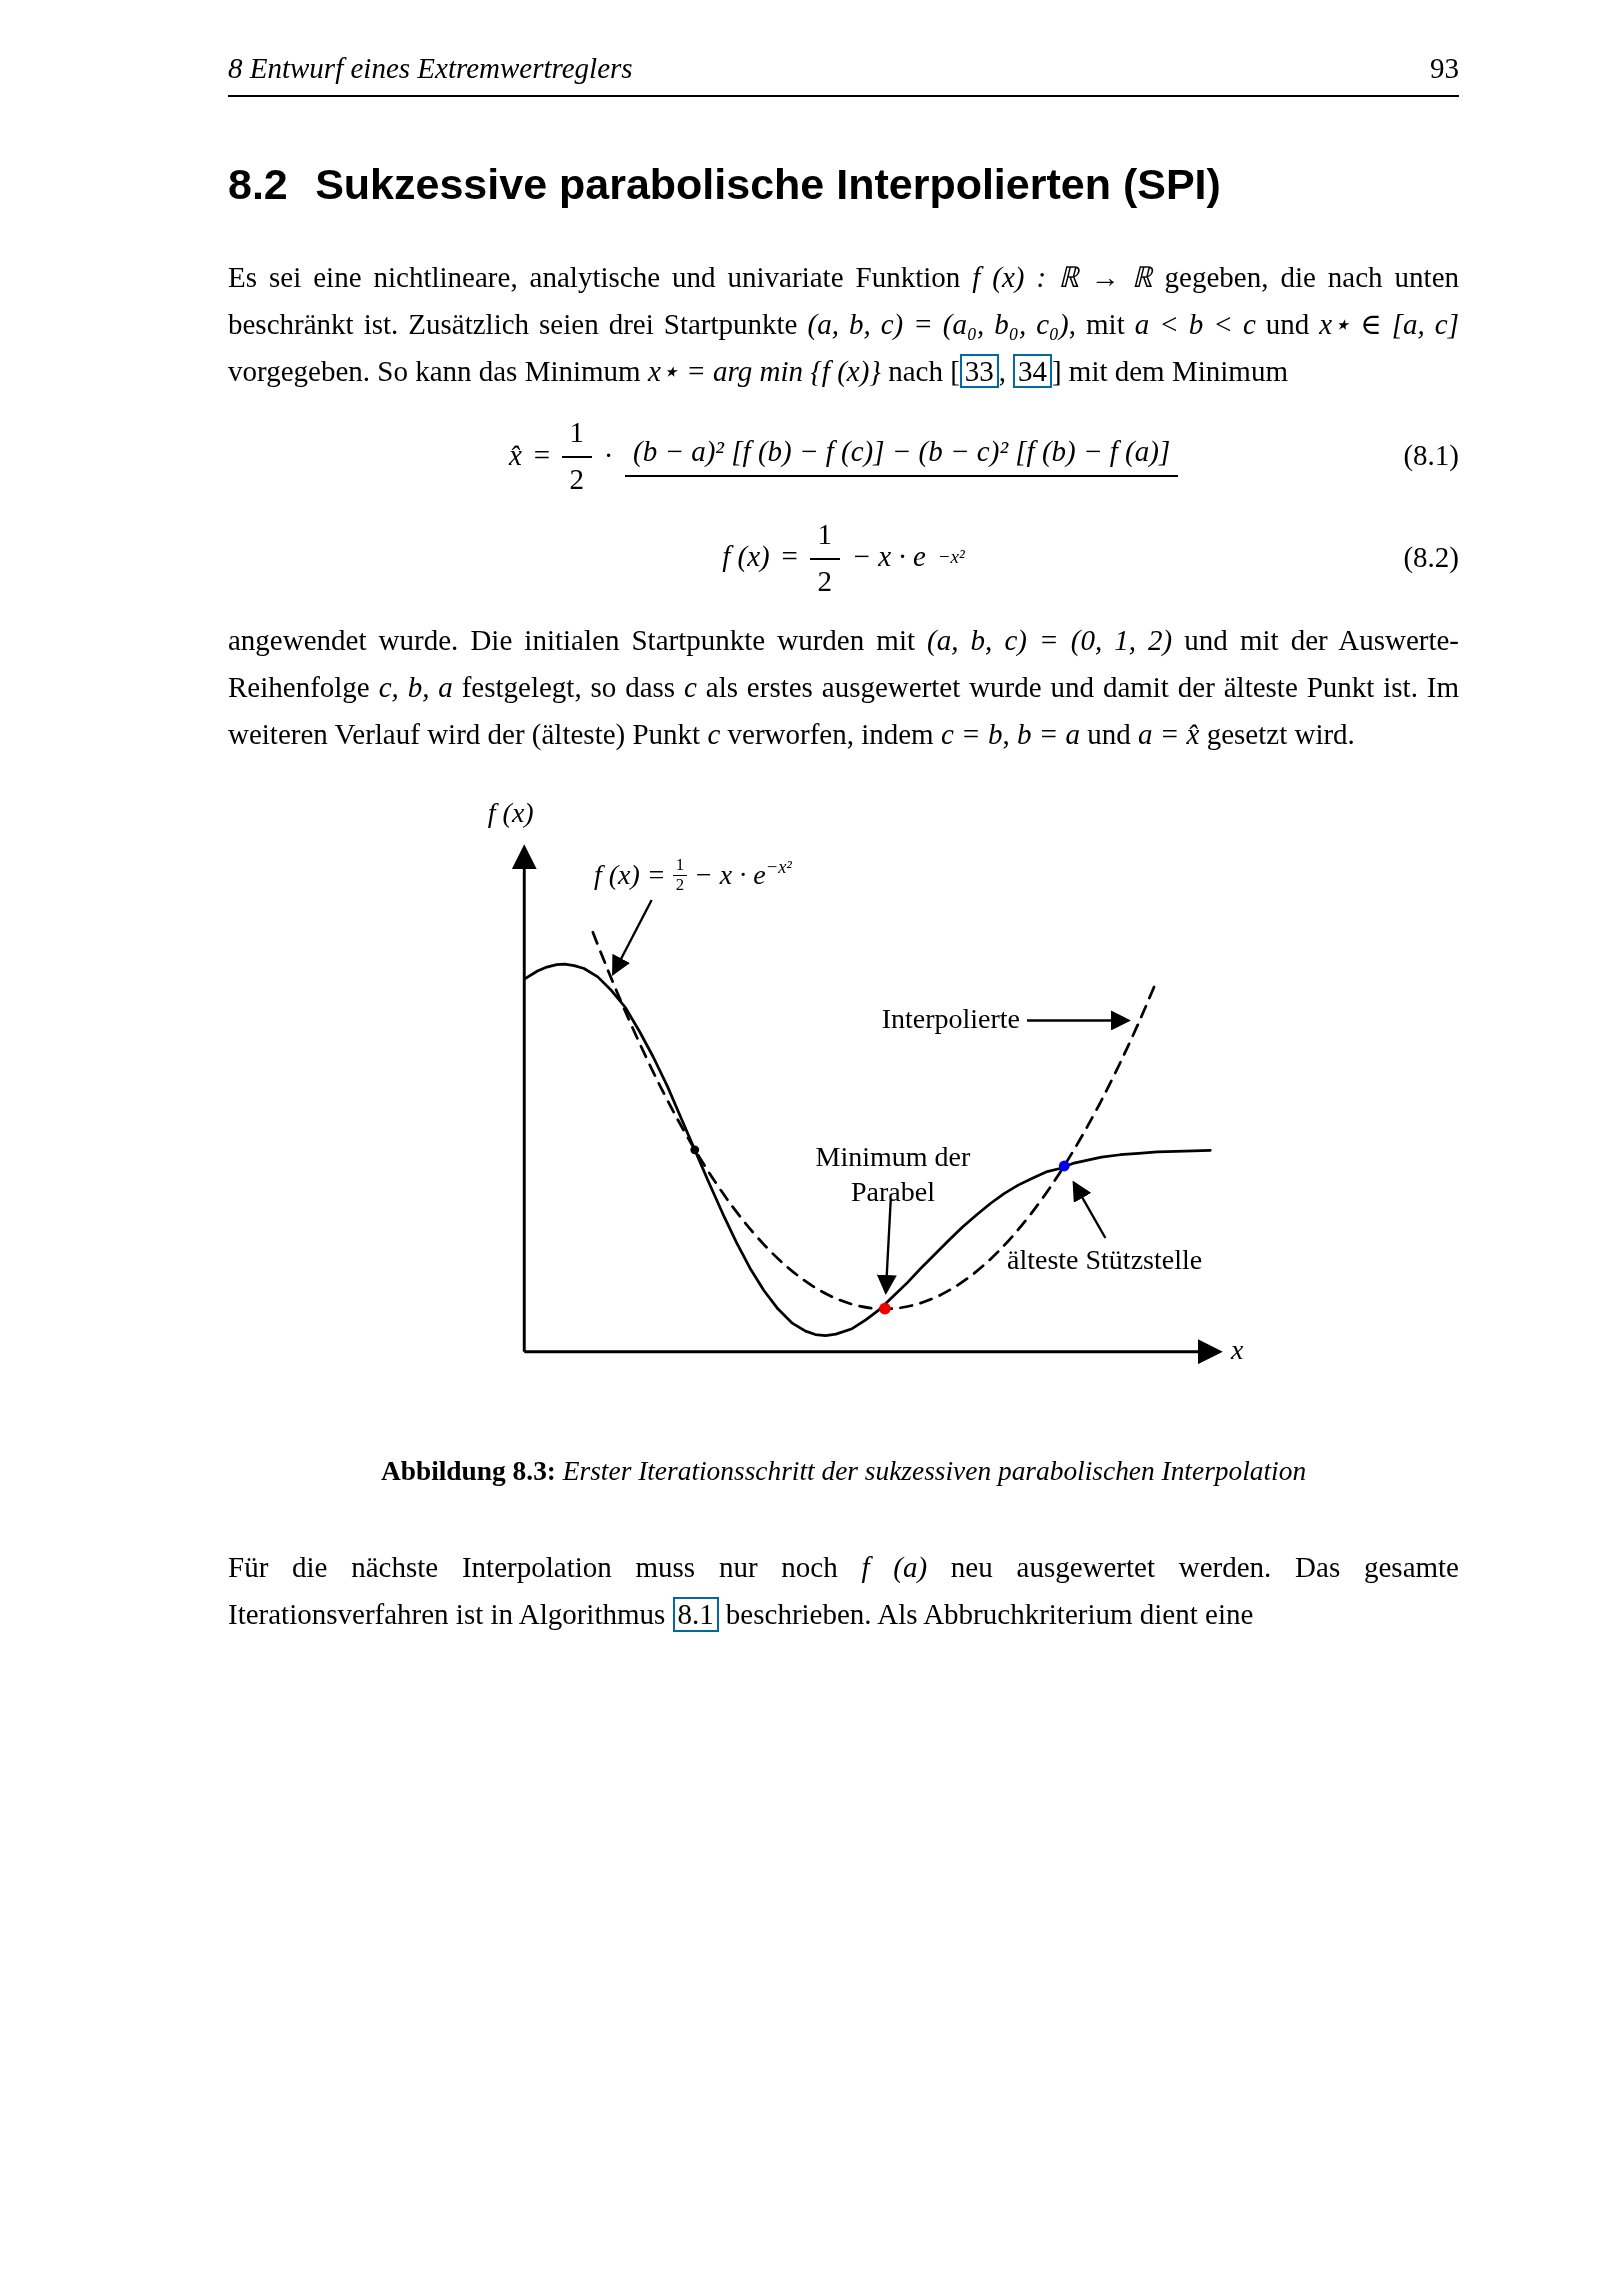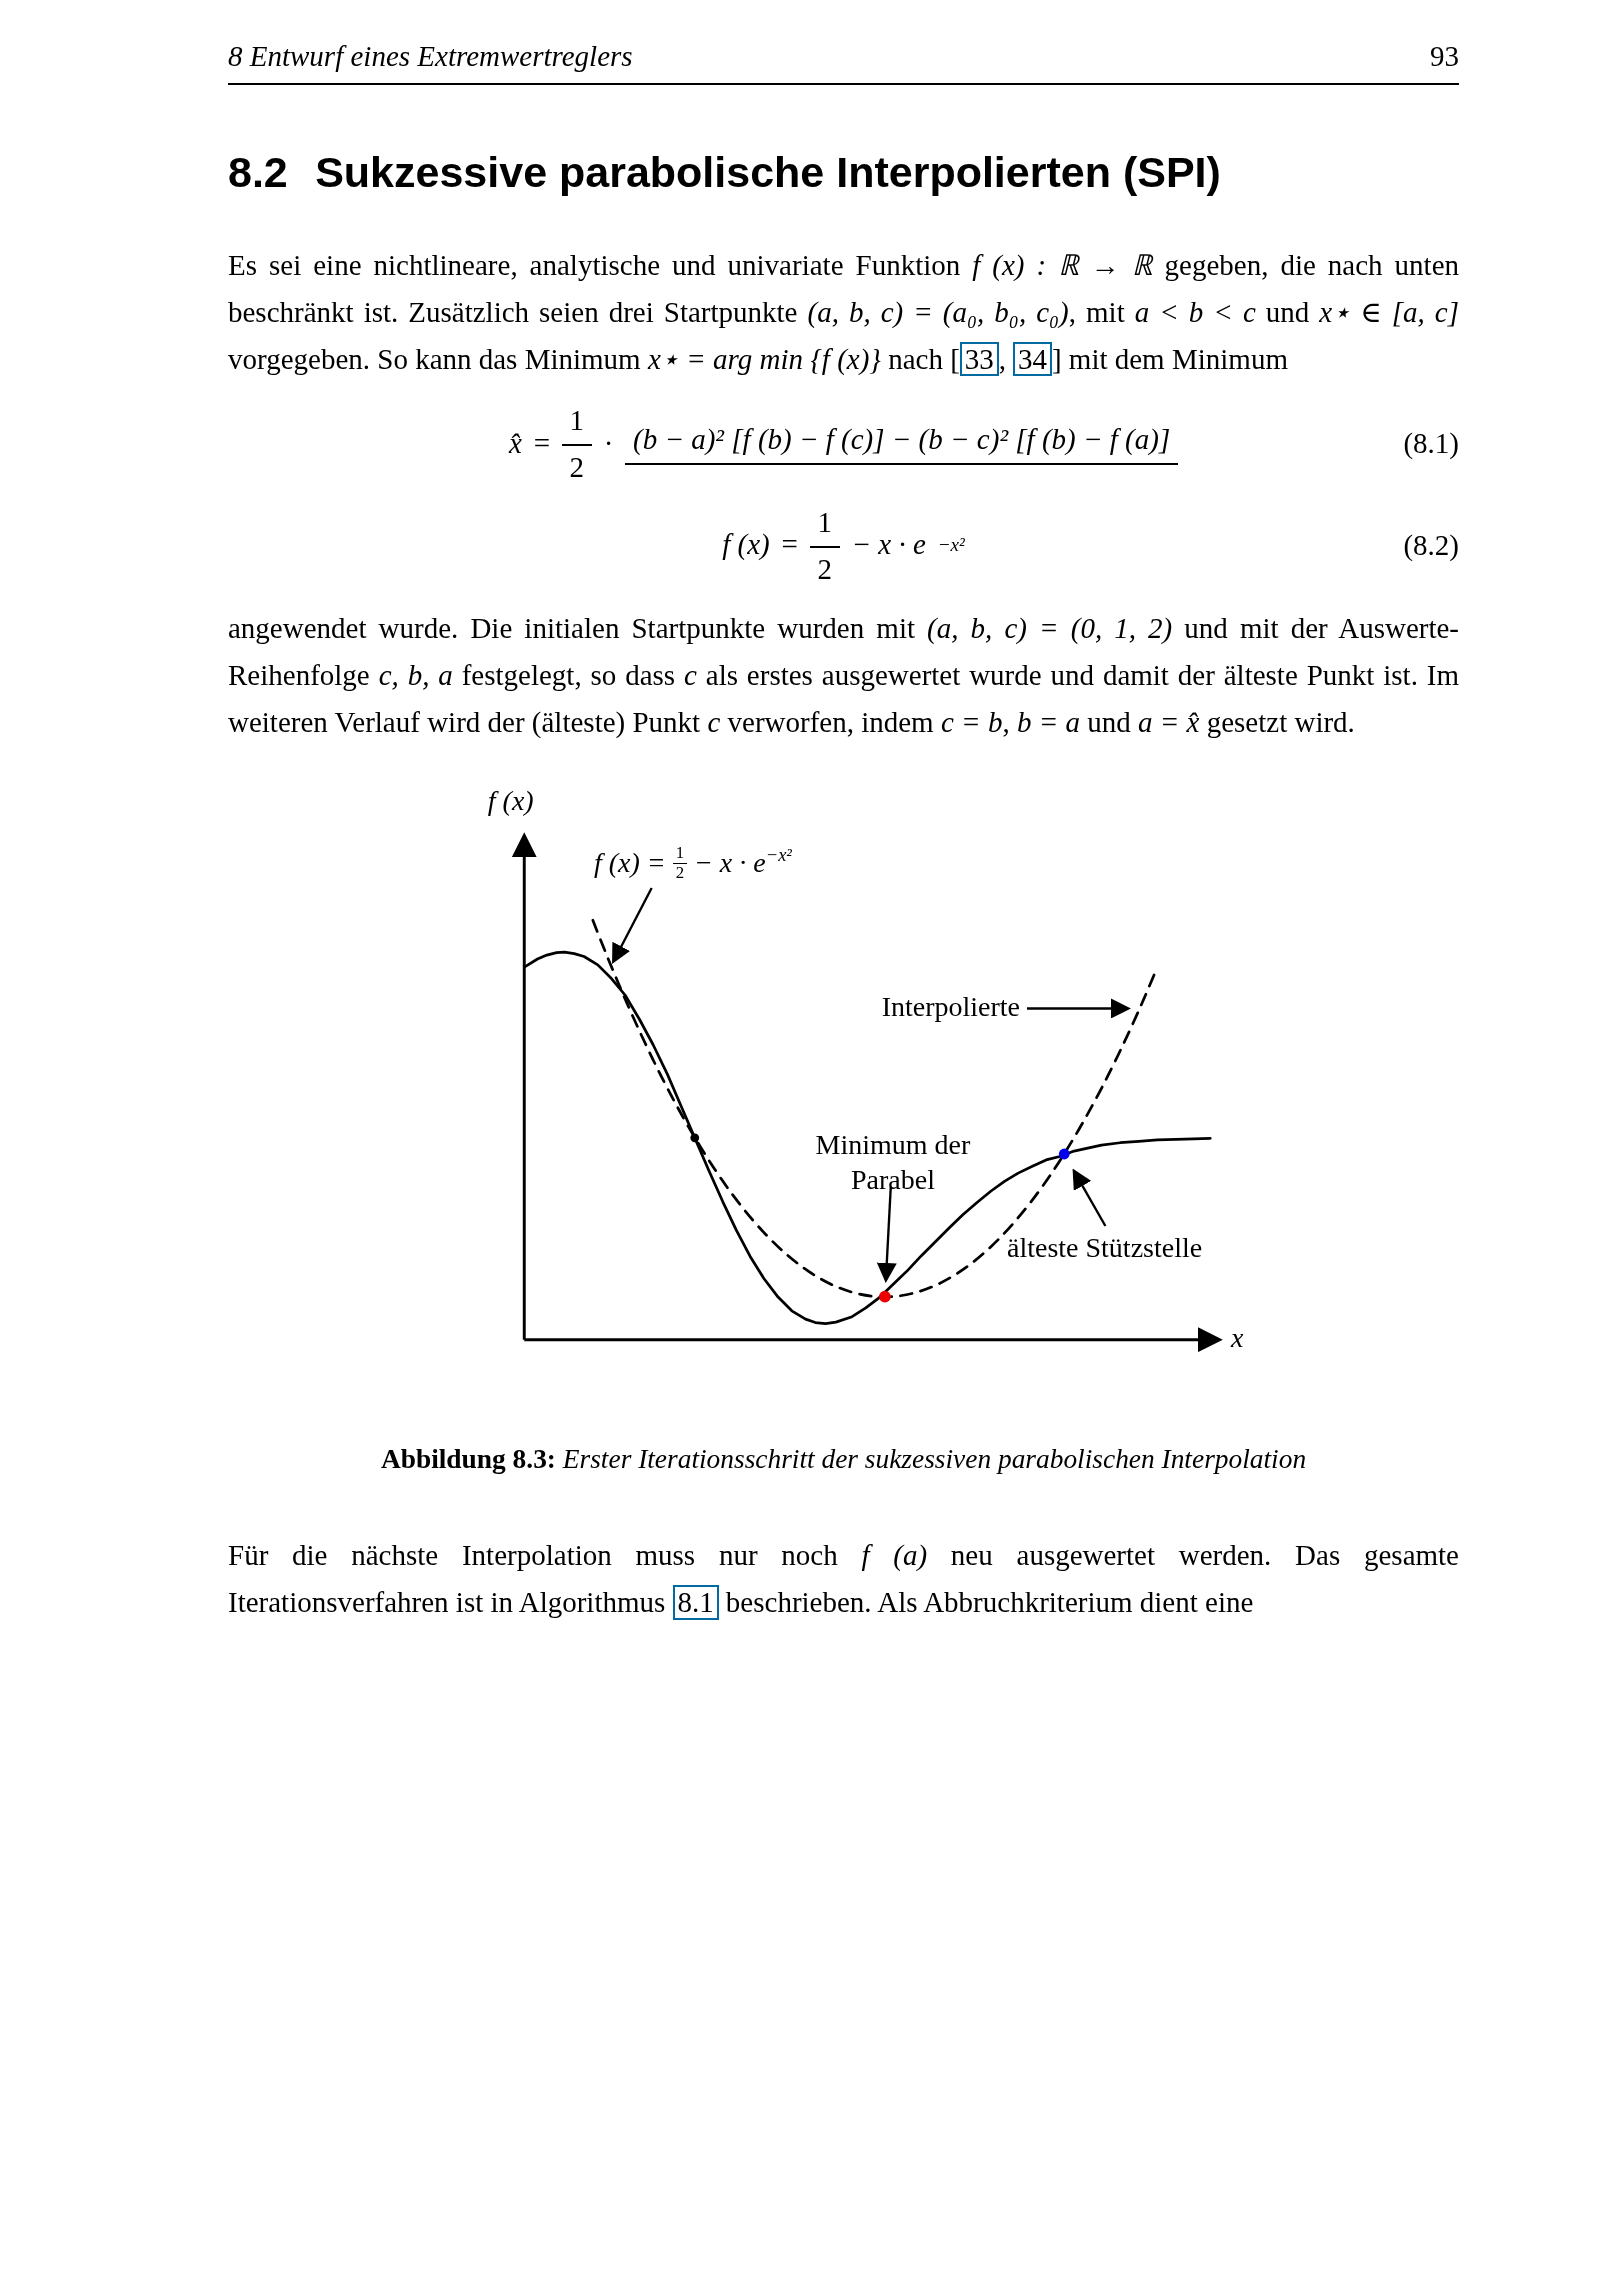--- a/index.html
+++ b/index.html
@@ -4,21 +4,21 @@
 <style>
   html,body{margin:0;padding:0;background:#ffffff;}
   .page{
     position:relative;
     width:1621px;height:2293px;
     background:#ffffff;
     overflow:hidden;
     font-family:"Liberation Serif","DejaVu Serif",serif;
     color:#000;
   }
-  .content{margin:0 162px 0 228px;width:1231px;padding-top:40px;}
+  .content{margin:0 162px 0 228px;width:1231px;padding-top:52px;}
 
   
   .page-header{display:flex;justify-content:space-between;align-items:baseline;font-size:29px;}
   .running{font-style:italic;}
   .header-rule{border-top:2px solid #000;margin-top:9.8px;height:0;}
 
   
   .para{font-size:29px;line-height:47px;text-align:justify;margin:0;}
   .para-intro{margin-top:29px;}
   .mi{font-style:italic;}

